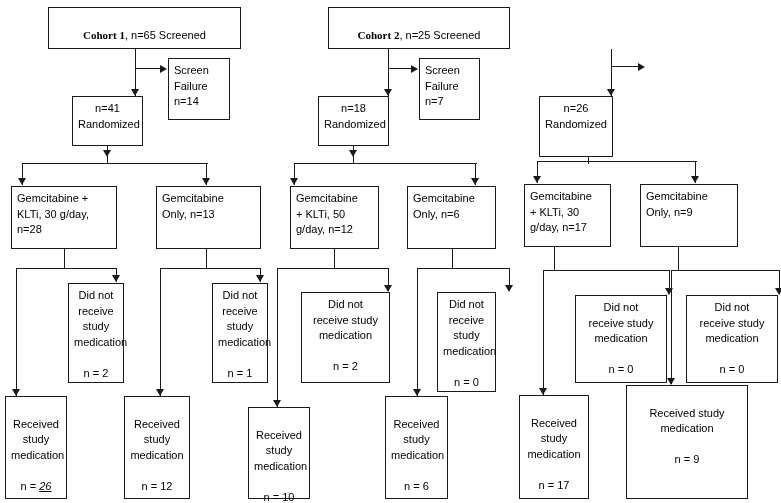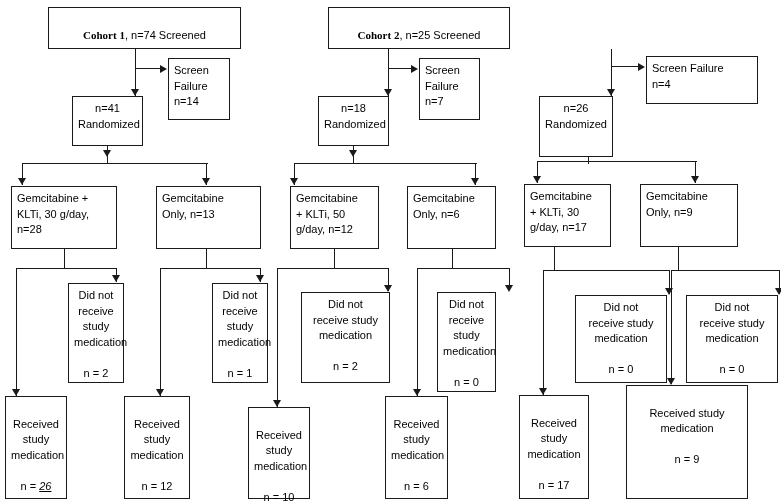--- a/index.html
+++ b/index.html
@@ -57,21 +57,21 @@
     border-left: 7px solid #1a1a1a;
     z-index: 2;
   }
 </style>
 </head>
 <body>
 
 <div id="canvas">
 
   <div class="box center" style="left:48px; top:7px; width:193px; height:42px;">
-    <span class="bold">Cohort 1</span><span>, n=74 Screened</span>
+    <span class="bold">Cohort 1</span><span>, n=65 Screened</span>
   </div>
 
   <div class="vline" style="left:135px; top:49px; height:47px;"></div>
   <div class="arrow-down" style="left:131px; top:89px;"></div>
 
   <div class="hline" style="left:135px; top:68px; width:29px;"></div>
   <div class="arrow-right" style="left:160px; top:64.5px;"></div>
 
   <div class="box left" style="left:168px; top:58px; width:62px; height:62px;">Screen
 Failure
@@ -210,22 +210,20 @@
 
 <span>n = </span><span>6</span>
   </div>
 
 
   <div class="vline" style="left:611px; top:49px; height:47px;"></div>
   <div class="arrow-down" style="left:607px; top:89px;"></div>
   <div class="hline" style="left:611px; top:66px; width:31px;"></div>
   <div class="arrow-right" style="left:638px; top:62.5px;"></div>
 
-  <div class="box left" style="left:646px; top:56px; width:112px; height:48px;">Screen Failure
-n=4</div>
 
   <div class="box center" style="left:539px; top:96px; width:74px; height:61px;">n=26
 Randomized</div>
 
   <div class="vline" style="left:588px; top:146px; height:18px;"></div>
   <div class="arrow-down" style="left:584px; top:150px;"></div>
   <div class="hline" style="left:537px; top:161px; width:160px;"></div>
   <div class="vline" style="left:537px; top:161px; height:22px;"></div>
   <div class="arrow-down" style="left:533px; top:176px;"></div>
   <div class="vline" style="left:695px; top:161px; height:22px;"></div>

